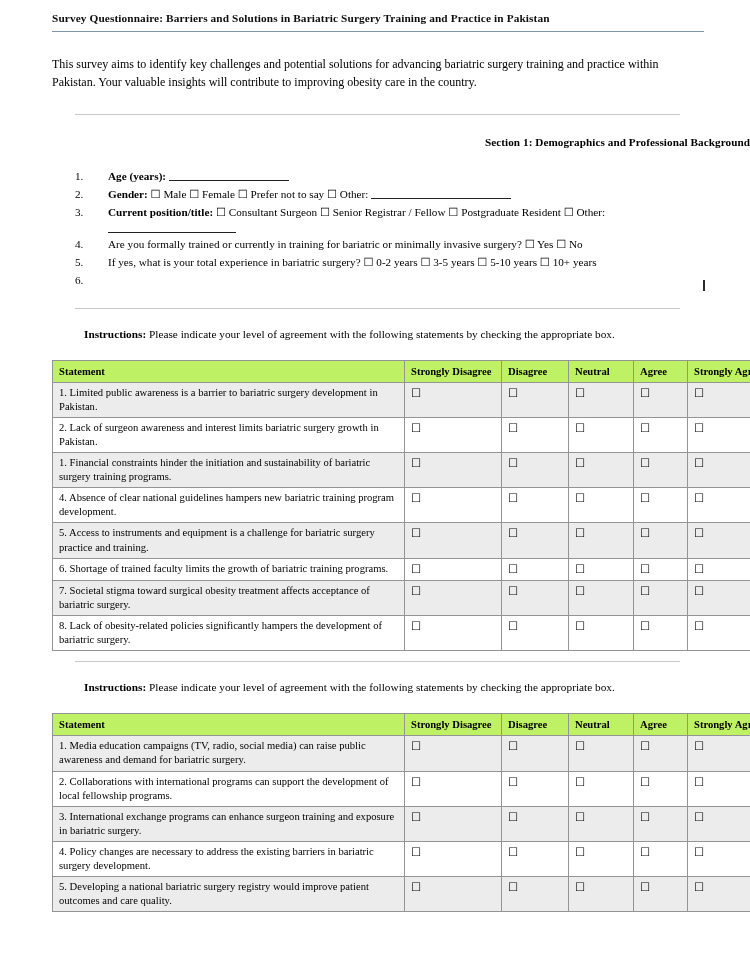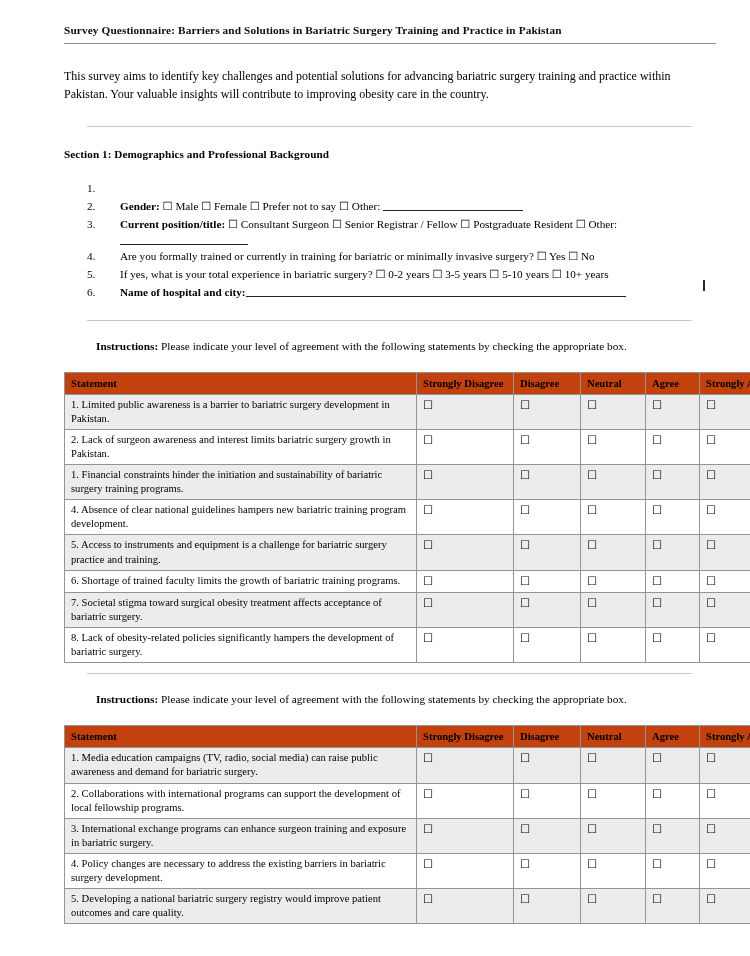--- a/index.html
+++ b/index.html
@@ -12,21 +12,21 @@
     height: 956px;
     font-family: "Liberation Serif", "DejaVu Serif", serif;
     color: #000000;
     overflow: hidden;
     position: relative;
   }
   .page {
     position: relative;
     width: 750px;
     height: 956px;
-    padding: 12px;
+    padding: 0;
     box-sizing: border-box;
   }
 
   
   .title-block {
     margin: 0 40px 0 52px;
     padding-top: 11px;
   }
   .doc-title {
     font-size: 11.3px;
@@ -60,20 +60,21 @@
   .sep-1 { margin-top: 22px; }
   .sep-2 { margin-top: 18px; }
   .sep-3 { margin-top: 10px; }
 
   
   .section-heading {
     margin: 21px 0 0 52px;
     font-size: 11.2px;
     font-weight: bold;
     letter-spacing: 0.005em;
+    text-align: right;
   }
 
   
   .demo-list {
     margin: 19px 0 0 0;
     padding: 0;
     list-style: none;
   }
   .demo-item {
     display: flex;
@@ -125,21 +126,21 @@
   .likert th, .likert td {
     border: 1px solid #949494;
     vertical-align: top;
     padding: 3px 5px 3px 6px;
   }
   .likert thead th {
     font-weight: bold;
     line-height: 1.25;
     padding-top: 4px;
     padding-bottom: 4px;
-    background: #c2410c;
+    background: #bef264;
     text-align: left;
   }
   .likert tbody td {
     line-height: 1.33;
   }
   .likert tbody tr.shaded td {
     background: #ececec;
     margin-top: 16px;
   }
   .col-stmt { width: 340px; }
@@ -177,20 +178,24 @@
 
   <div class="intro">This survey aims to identify key challenges and potential solutions for advancing bariatric surgery training and practice within Pakistan. Your valuable insights will contribute to improving obesity care in the country.</div>
 
   <div class="sep sep-1"></div>
 
   <div class="section-heading">Section 1: Demographics and Professional Background</div>
 
   <ul class="demo-list">
     <li class="demo-item">
       <span class="demo-num">1.</span>
+      <span class="demo-text">
+        <b>Age (years):</b>
+        <span class="blank-line bl-age"></span>
+      </span>
     </li>
     <li class="demo-item">
       <span class="demo-num">2.</span>
       <span class="demo-text">
         <b>Gender:</b>
         <span>☐ Male ☐ Female ☐ Prefer not to say ☐ Other:</span>
         <span class="blank-line bl-other"></span>
       </span>
     </li>
     <li class="demo-item">
@@ -206,23 +211,20 @@
     <li class="demo-item">
       <span class="demo-num">4.</span>
       <span class="demo-text">Are you formally trained or currently in training for bariatric or minimally invasive surgery? ☐ Yes ☐ No</span>
     </li>
     <li class="demo-item">
       <span class="demo-num">5.</span>
       <span class="demo-text">If yes, what is your total experience in bariatric surgery? ☐ 0-2 years ☐ 3-5 years ☐ 5-10 years ☐ 10+ years</span>
     </li>
     <li class="demo-item">
       <span class="demo-num">6.</span>
-      <span class="demo-text">
-        <b>Name of hospital and city:</b><span class="blank-line bl-host"></span>
-      </span>
     </li>
   </ul>
 
   <div class="sep sep-2"></div>
   <div class="margin-tick"></div>
 
 
   <div class="instructions">
     <b>Instructions:</b><span> Please indicate your level of agreement with the following statements by checking the appropriate box.</span>
   </div>

